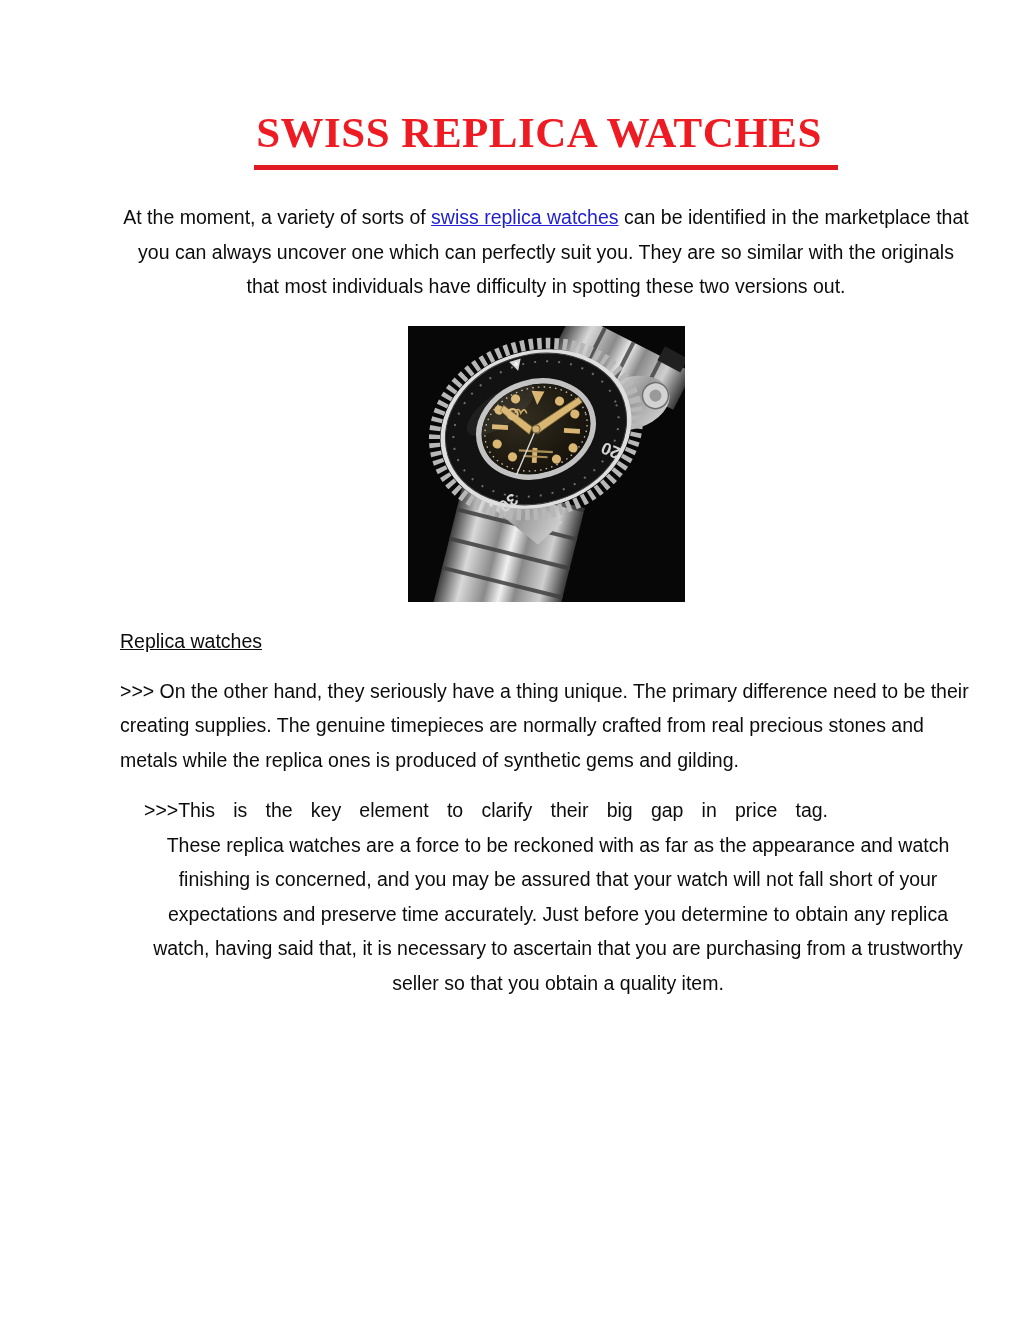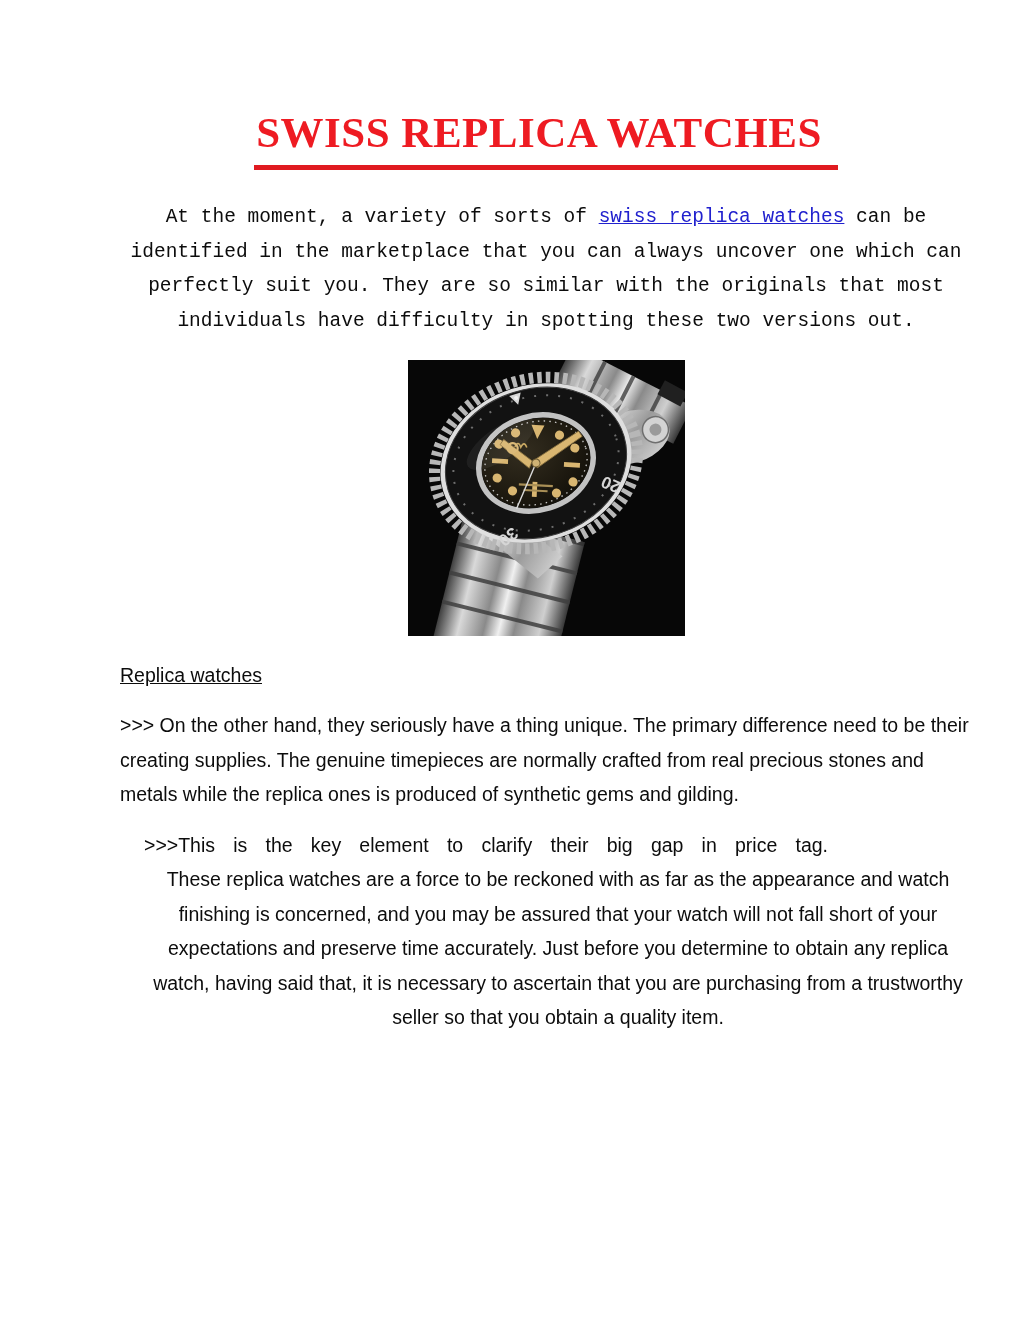--- a/index.html
+++ b/index.html
@@ -23,21 +23,20 @@
     color:#ee1b22;
     letter-spacing:0.5px;
     border-bottom:5px solid #e01a20;
     padding:0 16px 8px 2px;
   }
   .intro {
     margin:30px auto 0;
     text-align:center;
     font-size:19.5px;
     line-height:34.5px;
-    font-family:Liberation Mono, monospace;
   }
   .inline-link {
     color:#2121ce;
     text-decoration:underline;
     cursor:pointer;
   }
   .photo {
     margin:22px auto 0;
     width:277px; height:276px;
     display:block;

